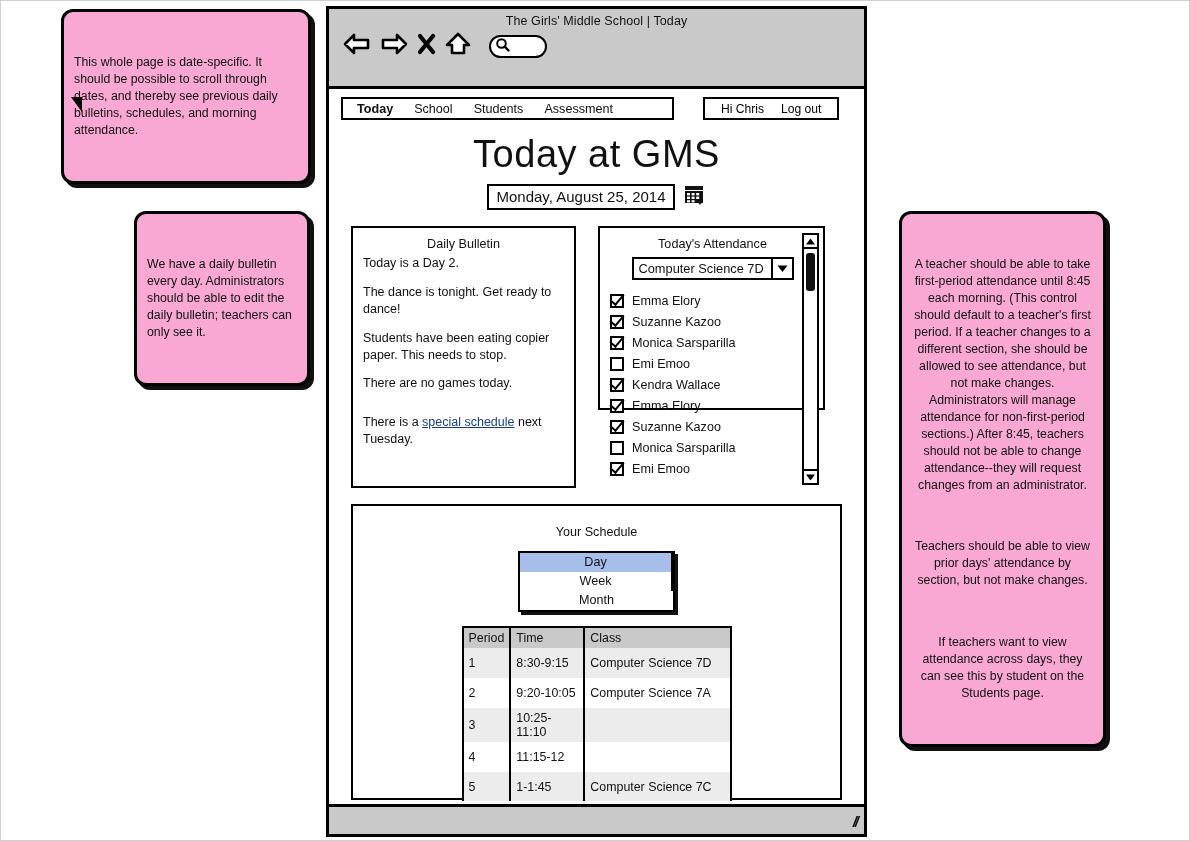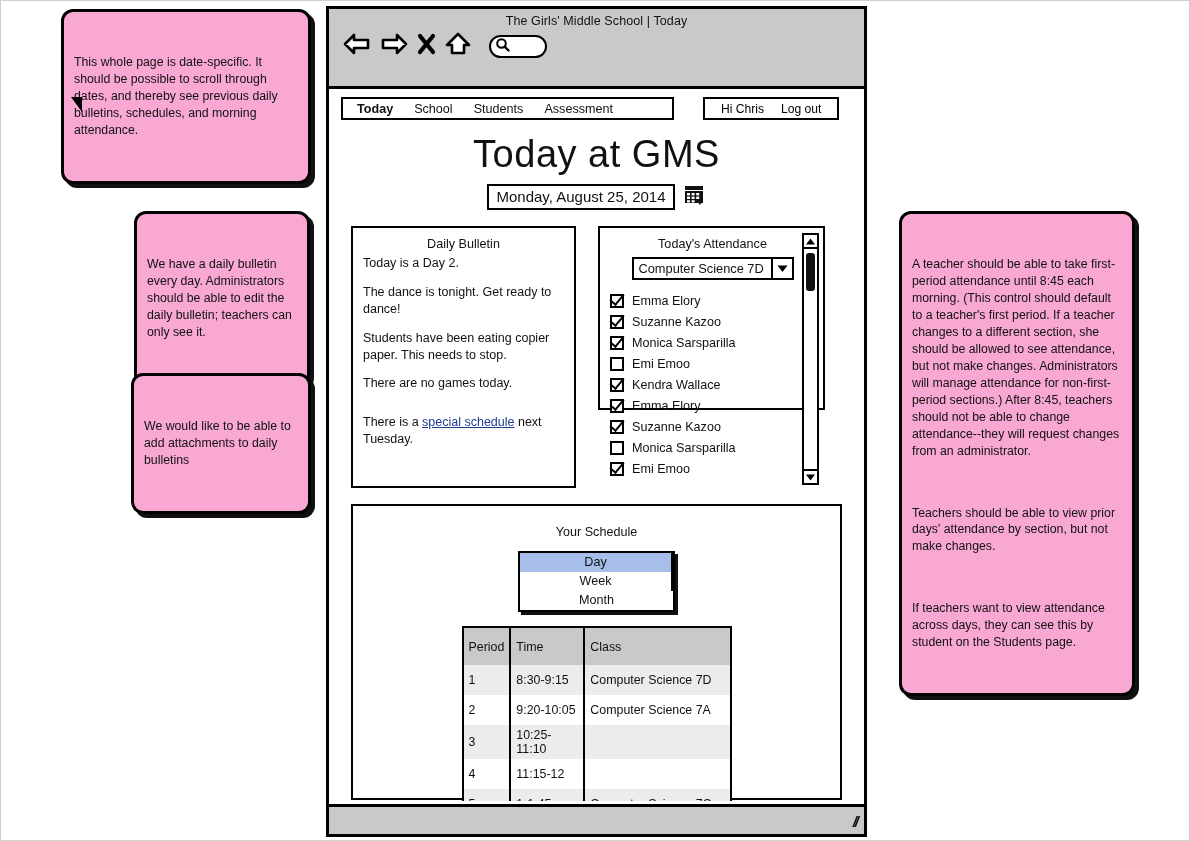--- a/index.html
+++ b/index.html
@@ -308,21 +308,21 @@
     border-collapse: collapse;
     font-size: 12.4px;
     color: #111;
   }
   #schedtable th {
     background: #c9c9c9;
     font-weight: normal;
     text-align: left;
     padding: 3px 5px;
     border-right: 2px solid #000;
-    height: 38px;
+    height: 21px;
   }
   #schedtable th:last-child { border-right: 0; }
   #schedtable td {
     padding: 3px 5px;
     height: 30px;
     border-right: 2px solid #000;
     vertical-align: middle;
   }
   #schedtable td:last-child { border-right: 0; }
   #schedtable tr.alt td { background: #ececec; }
@@ -336,25 +336,22 @@
 
   <div class="note" style="left:60px; top:8px; width:250px; min-height:86px;">
     <p>This whole page is date-specific. It should be possible to scroll through dates, and thereby see previous daily bulletins, schedules, and morning attendance.</p>
   </div>
   <div class="note-tail" style="left:70px; top:96px;"></div>
 
   <div class="note" style="left:133px; top:210px; width:176px; min-height:92px;">
     <p>We have a daily bulletin every day. Administrators should be able to edit the daily bulletin; teachers can only see it.</p>
   </div>
 
-  <div class="note" style="left:130px; top:372px; width:180px; min-height:84px;">
-    <p>We would like to be able to add attachments to daily bulletins</p>
-  </div>
-
-  <div class="note" style="left:898px; top:210px; width:236px; min-height:348px;">
+
+  <div class="note" style="left:898px; top:210px; width:207px; min-height:348px;text-align:center;">
     <p>A teacher should be able to take first-period attendance until 8:45 each morning. (This control should default to a teacher's first period. If a teacher changes to a different section, she should be allowed to see attendance, but not make changes. Administrators will manage attendance for non-first-period sections.) After 8:45, teachers should not be able to change attendance--they will request changes from an administrator.</p>
     <p>Teachers should be able to view prior days' attendance by section, but not make changes.</p>
     <p>If teachers want to view attendance across days, they can see this by student on the Students page.</p>
   </div>
 
   <div id="browser">
 
     <div id="chrome-bar">
       <div id="win-title">The Girls' Middle School | Today</div>
 

